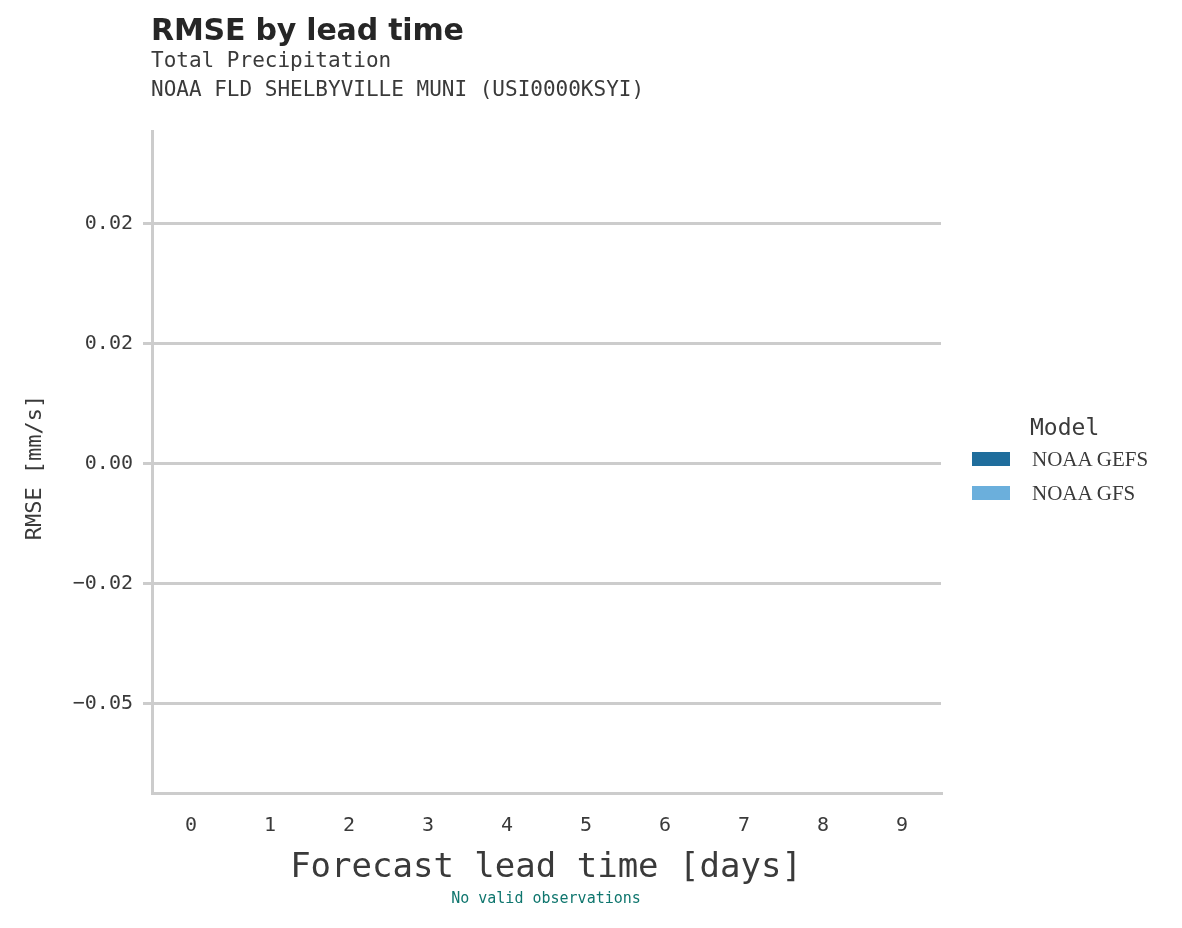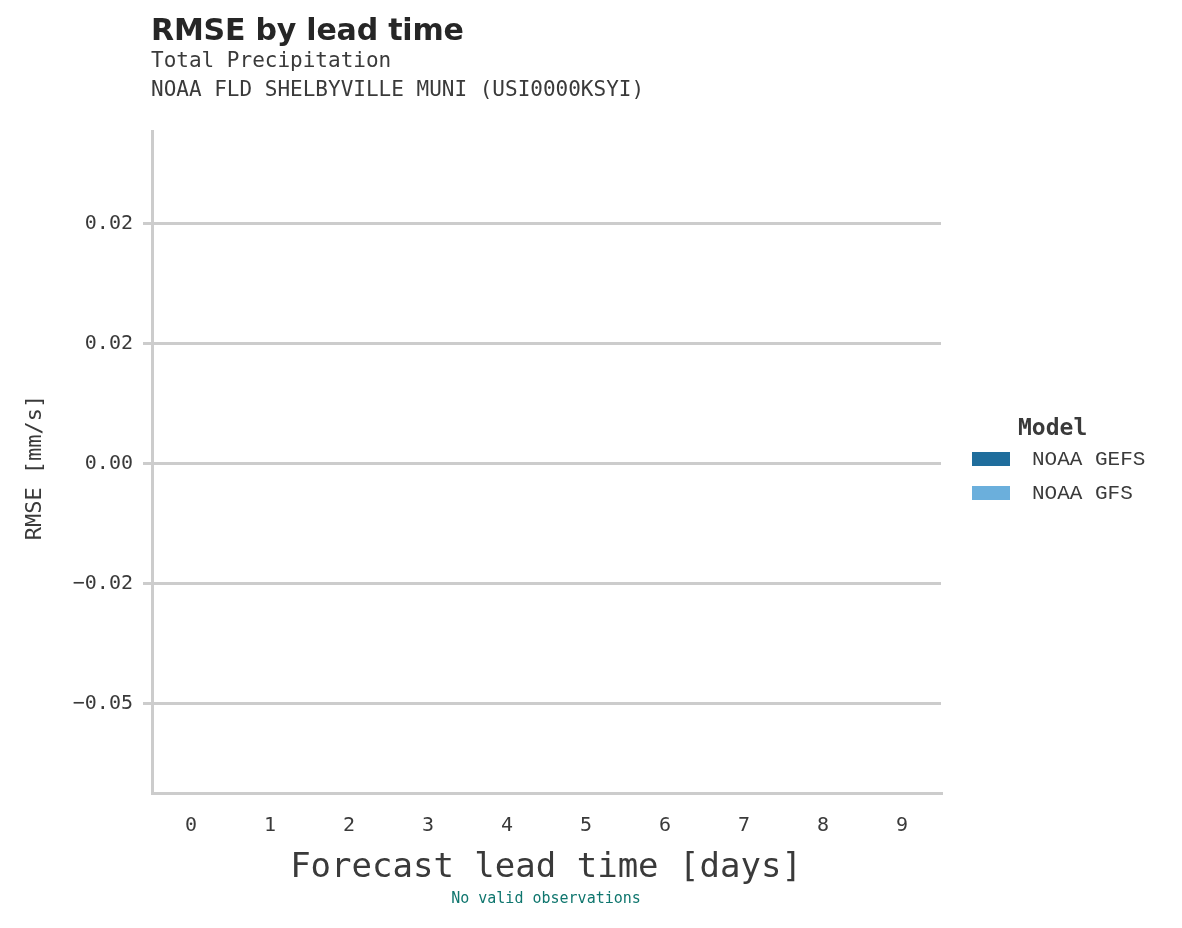--- a/index.html
+++ b/index.html
@@ -143,38 +143,37 @@
   #legend {
     position: absolute;
     left: 972px;
     top: 412px;
     width: 205px;
   }
   #legend-title {
     font-family: "DejaVu Sans Mono", monospace;
     font-size: 23px;
     color: #3a3a3a;
-    margin-left: 46px;
+    margin-left: 58px;
     line-height: 30px;
     white-space: nowrap;
-    font-weight: bold;
   }
   .legend-item {
     display: flex;
     align-items: center;
     height: 34px;
   }
   .legend-swatch {
     width: 38px;
     height: 14px;
     flex: 0 0 auto;
   }
   .legend-label {
     margin-left: 22px;
-    font-family: Liberation Mono, monospace;
+    font-family: Liberation Serif, serif;
     font-size: 21px;
     color: #3a3a3a;
     white-space: nowrap;
   }
 </style>
 </head>
 <body>
 
 <div id="title-block">
   <div id="chart-title">RMSE by lead time</div>

